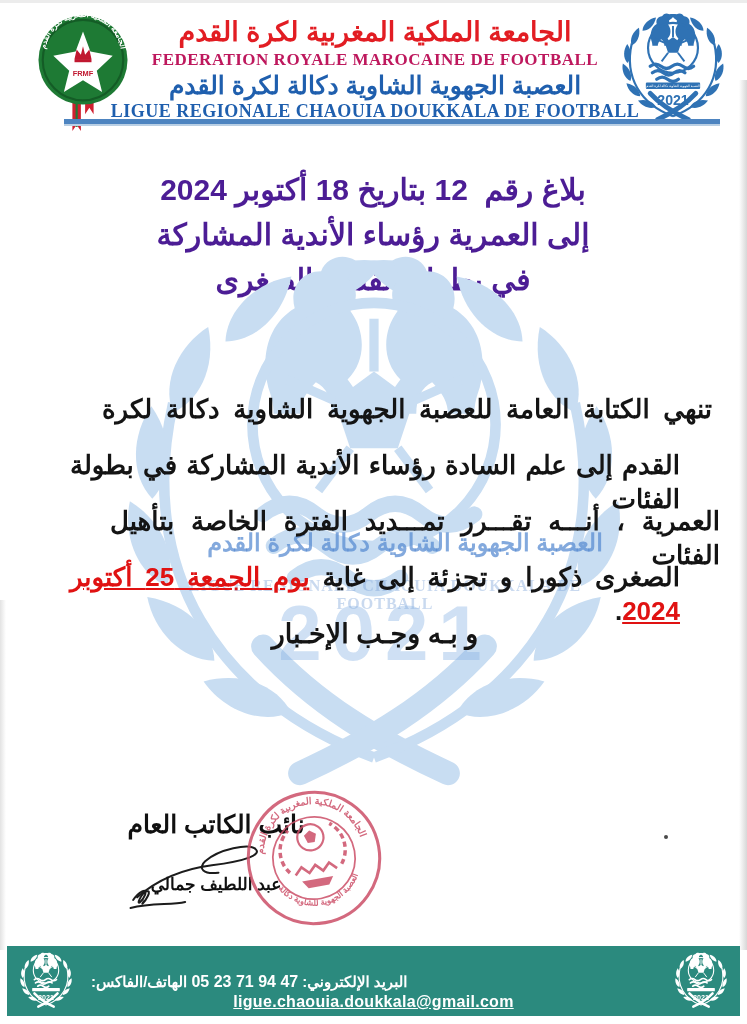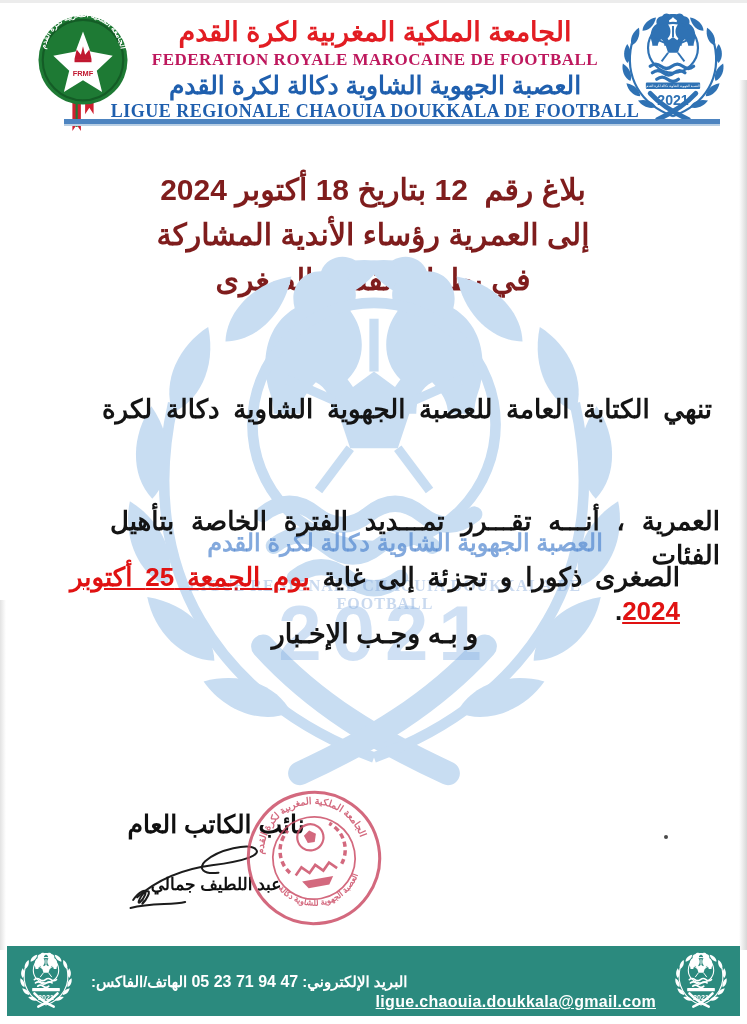--- a/index.html
+++ b/index.html
@@ -15,21 +15,21 @@
               font-size:27px;font-weight:700;color:#e21d23;}
   .hdr-fr-red{left:120px;top:50px;width:510px;text-align:center;
               font-family:"Liberation Serif", serif;font-size:17px;font-weight:700;color:#be185d;letter-spacing:.5px;}
   .hdr-ar-blue{left:140px;top:71px;width:470px;text-align:center;direction:rtl;
                font-size:25px;font-weight:700;color:#1f5fae;}
   .hdr-fr-blue{left:110px;top:101px;width:530px;text-align:center;
                font-family:"Liberation Serif", serif;font-size:18px;font-weight:700;color:#1f5fae;letter-spacing:.5px;}
   .hdr-rule{left:64px;top:119px;width:656px;height:5px;background:#4d84c0;border-bottom:2px solid #b9cfe4;}
   
   .notice{left:73px;top:167px;width:600px;text-align:center;direction:rtl;
-          font-size:30px;font-weight:700;color:#7f1d1d;line-height:45px;}
+          font-size:30px;font-weight:700;color:#4c1d95;line-height:45px;}
   
   .wm-slot{left:80px;top:250px;width:588px;height:555px;color:#c8ddf2;}
   .logo-slot svg{width:100%;height:100%;display:block;}
   .wm-slot .banner,.wm-slot .year{display:none;}
   .wm-ar{left:195px;top:529px;width:420px;text-align:center;direction:rtl;
          font-size:24px;font-weight:700;color:rgba(90,140,210,.75);}
   .wm-fr{left:165px;top:577px;width:440px;text-align:center;
          font-family:"Liberation Serif", serif;font-size:16px;font-weight:700;color:rgba(120,160,215,.40);letter-spacing:1px;}
   .wm-year{left:240px;top:588px;width:290px;text-align:center;
            font-size:78px;font-weight:700;color:rgba(135,178,228,.40);letter-spacing:10px;}
@@ -47,21 +47,21 @@
   .sig-svg{left:108px;top:836px;width:165px;height:80px;}
   .stamp-slot{left:244px;top:788px;width:140px;height:140px;opacity:.85;}
   .ink-dot{left:664px;top:835px;width:4px;height:4px;border-radius:50%;background:#4a4a4a;}
   
   .footer{left:7px;top:946px;width:733px;height:70px;background:#2b8a7e;color:#ffffff;}
   .footer .line1{position:absolute;left:84px;right:84px;top:5px;text-align:center;direction:rtl;
                  font-size:14px;font-weight:700;line-height:20px;}
   .footer .line2{position:absolute;left:84px;right:84px;top:25px;direction:ltr;
                  font-size:15px;font-weight:700;line-height:21px;}
   .footer .line2 .num{font-size:16px;letter-spacing:1px;}
-  .footer .line3{position:absolute;left:84px;right:84px;top:47px;text-align:right;
+  .footer .line3{position:absolute;left:84px;right:84px;top:47px;text-align:center;
                  font-size:16px;font-weight:700;text-decoration:underline;letter-spacing:.3px;}
   .footer-logo{position:absolute;top:6px;width:58px;height:58px;color:#ffffff;}
   .footer-logo.l{left:10px;} .footer-logo.r{right:10px;}
   .tr-logo{left:616px;top:12px;width:114px;height:114px;color:#2f72b4;}
   .frmf-slot{left:30px;top:12px;width:106px;height:128px;}
 </style>
 </head>
 <body>
 
 <div id="page">
@@ -185,20 +185,21 @@
       <text x="100" y="139" font-size="6" text-anchor="middle" fill="#ffffff">العصبة الجهوية الشاوية دكالة لكرة القدم</text>
     </g>
     <text class="year" x="100" y="172" font-size="26" font-weight="bold" text-anchor="middle" fill="currentColor">2021</text>
   </svg>
 </div>
   <div class="abs wm-ar">العصبة الجهوية الشاوية دكالة لكرة القدم</div>
   <div class="abs wm-fr">LIGUE REGIONALE CHAOUIA DOUKKALA DE FOOTBALL</div>
   <div class="abs wm-year">2021</div>
 
   <div class="abs body-line" style="top:392px;margin-left:32px;">تنهي الكتابة العامة للعصبة الجهوية الشاوية دكالة لكرة</div>
+  <div class="abs body-line" style="top:448px;">القدم إلى علم السادة رؤساء الأندية المشاركة في بطولة الفئات</div>
   <div class="abs body-line" style="top:504px;margin-left:40px;">العمرية ، أنـــه تقـــرر تمـــديد الفترة الخاصة بتأهيل الفئات</div>
   <div class="abs body-line" style="top:560px;"><span>الصغرى ذكورا و تجزئة إلى غاية </span><span class="hl">يوم الجمعة 25 أكتوبر 2024</span><span>.</span></div>
   <div class="abs body-center" style="top:618px;">و بـه وجـب الإخـبار</div>
 
   <div class="abs sig-title">نائب الكاتب العام</div>
   <div class="abs sig-svg">
     <svg viewBox="0 0 240 120" xmlns="http://www.w3.org/2000/svg" style="width:100%;height:100%;display:block;">
       <g fill="none" stroke="#1c1c1c" stroke-width="3" stroke-linecap="round">
         <path d="M40,92 C70,66 105,50 152,44 C205,37 226,28 218,20 C209,10 162,20 142,38 C130,49 140,58 162,55"></path>
         <path d="M34,96 C42,84 56,76 52,88 C48,98 38,106 44,94 C50,82 62,78 56,90 C51,100 44,106 50,98"></path>

